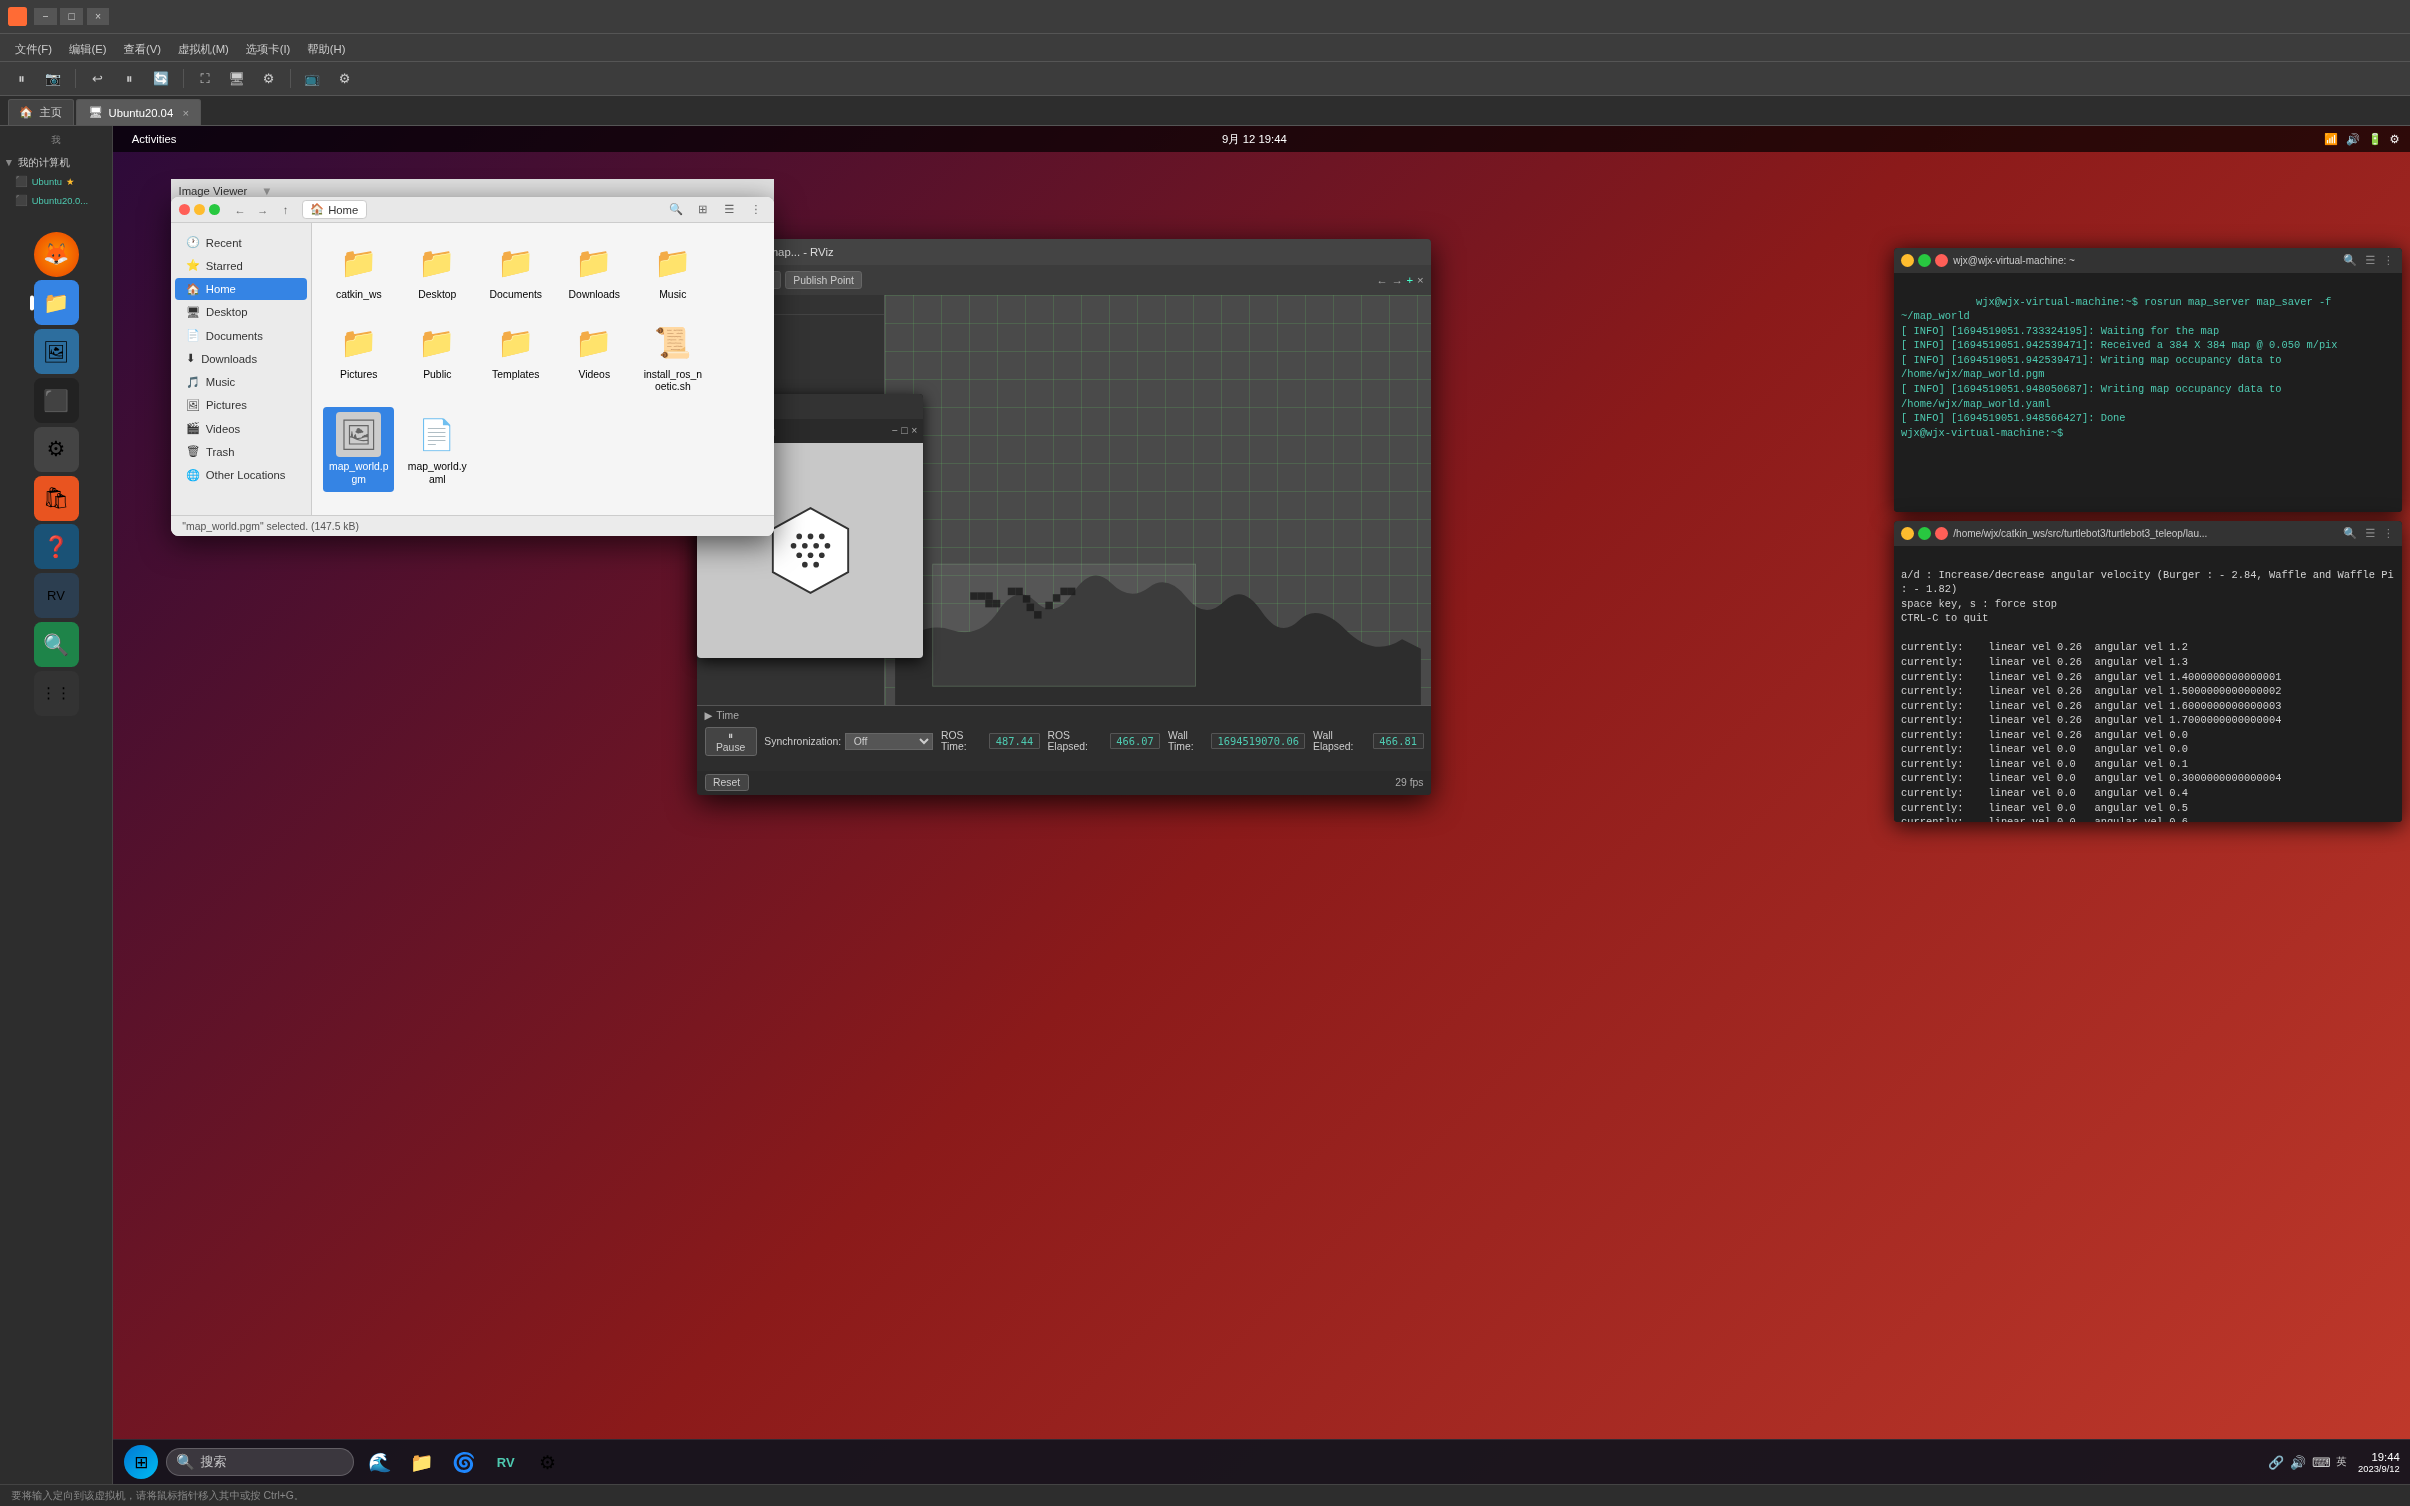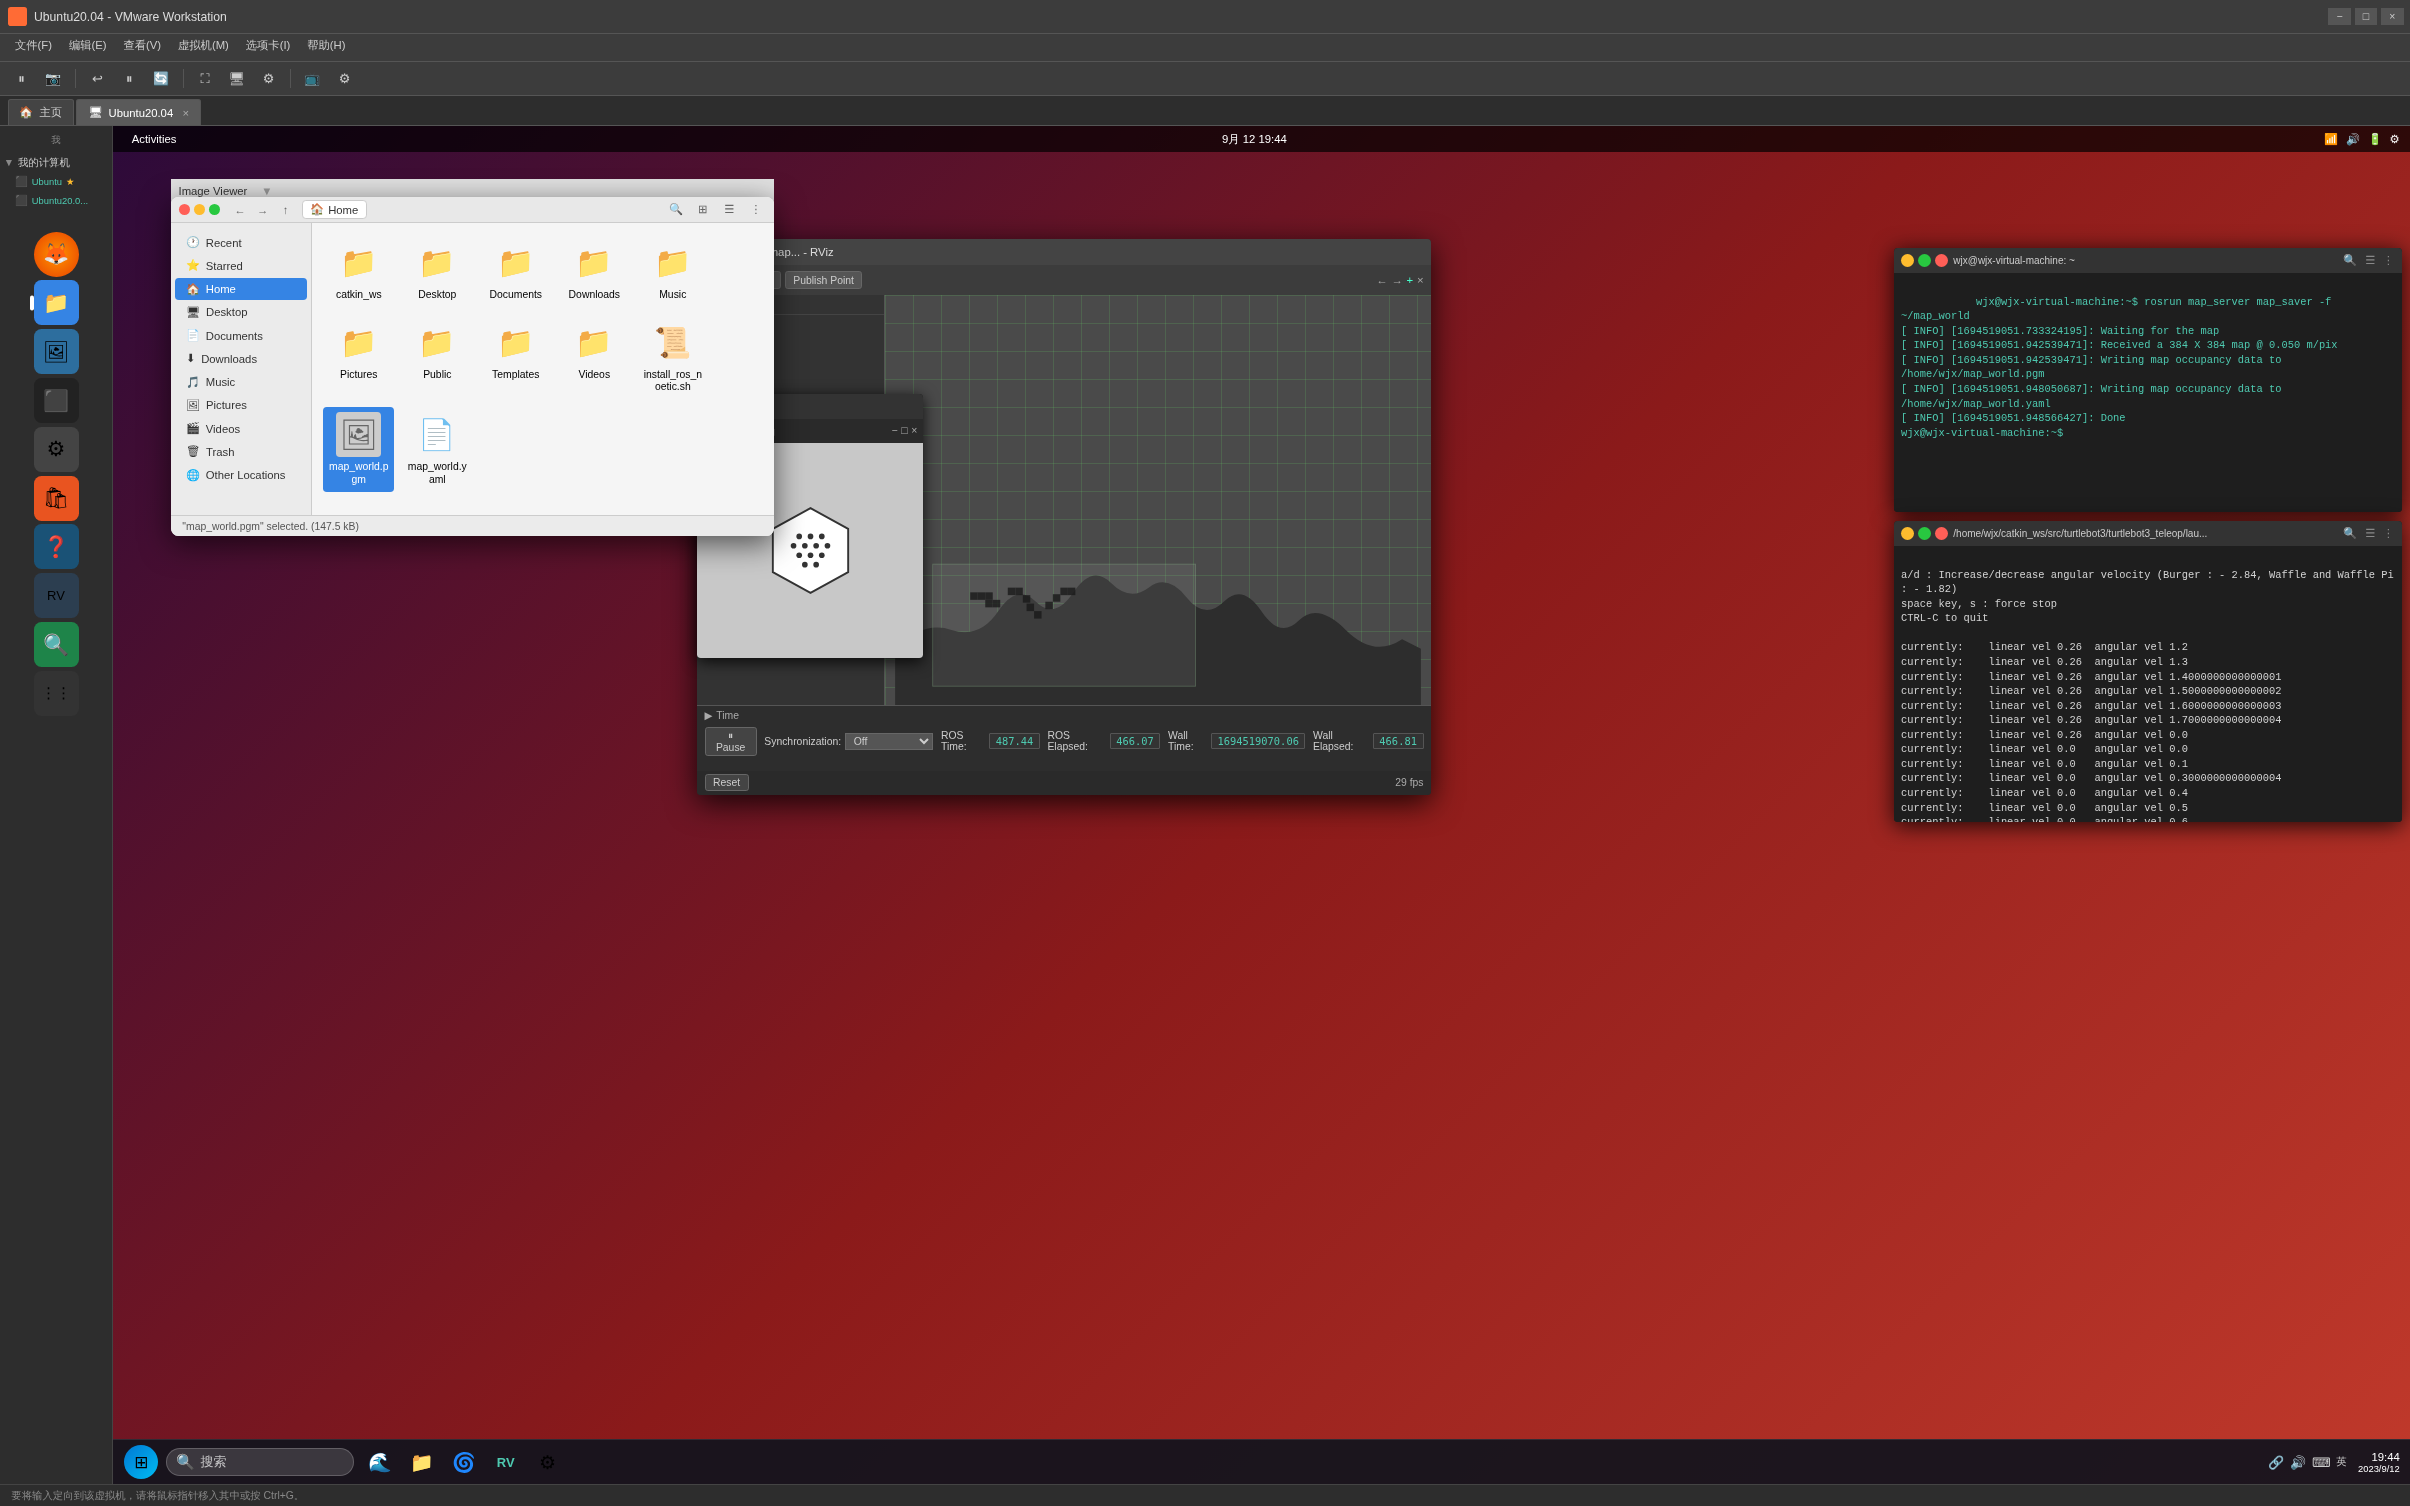--- a/index.html
+++ b/index.html
@@ -60,21 +60,21 @@
       cursor: pointer;
       display: flex;
       align-items: center;
       justify-content: center;
     }
 
     .vmware-menubar {
       background: #3c3c3c;
       height: 28px;
       display: flex;
-      align-items: flex-start;
+      align-items: flex-end;
       padding: 0 7.5px;
       border-bottom: 0.9px solid #555;
       flex-shrink: 0;
       gap: 1.9px;
     }
 
     .menu-item {
       color: #ccc;
       font-size: 11.3px;
       padding: 3.8px 7.5px;
@@ -799,21 +799,20 @@
       width: 100%;
     }
   </style>
 </head>
 <body>
 
 <div class="vmware-window">
 
   <div class="vmware-titlebar">
     <div class="vmware-title-icon"></div>
-    <span class="vmware-title-text">Ubuntu20.04 - VMware Workstation</span>
     <div class="vmware-win-controls">
       <button class="win-ctrl">−</button>
       <button class="win-ctrl">□</button>
       <button class="win-ctrl close">×</button>
     </div>
   </div>
 
   <div class="vmware-menubar">
     <span class="menu-item">文件(F)</span>
     <span class="menu-item">编辑(E)</span>

